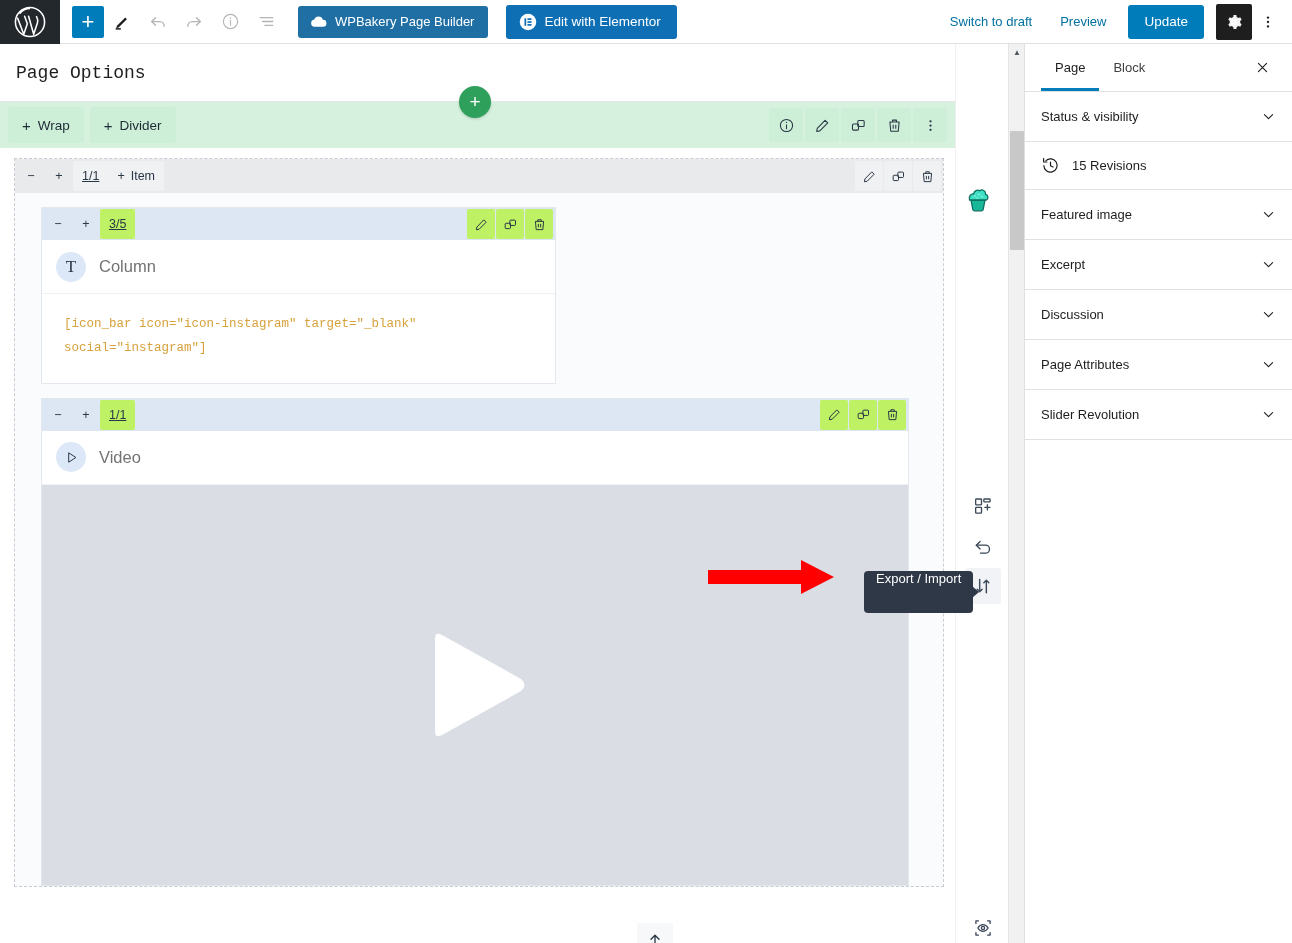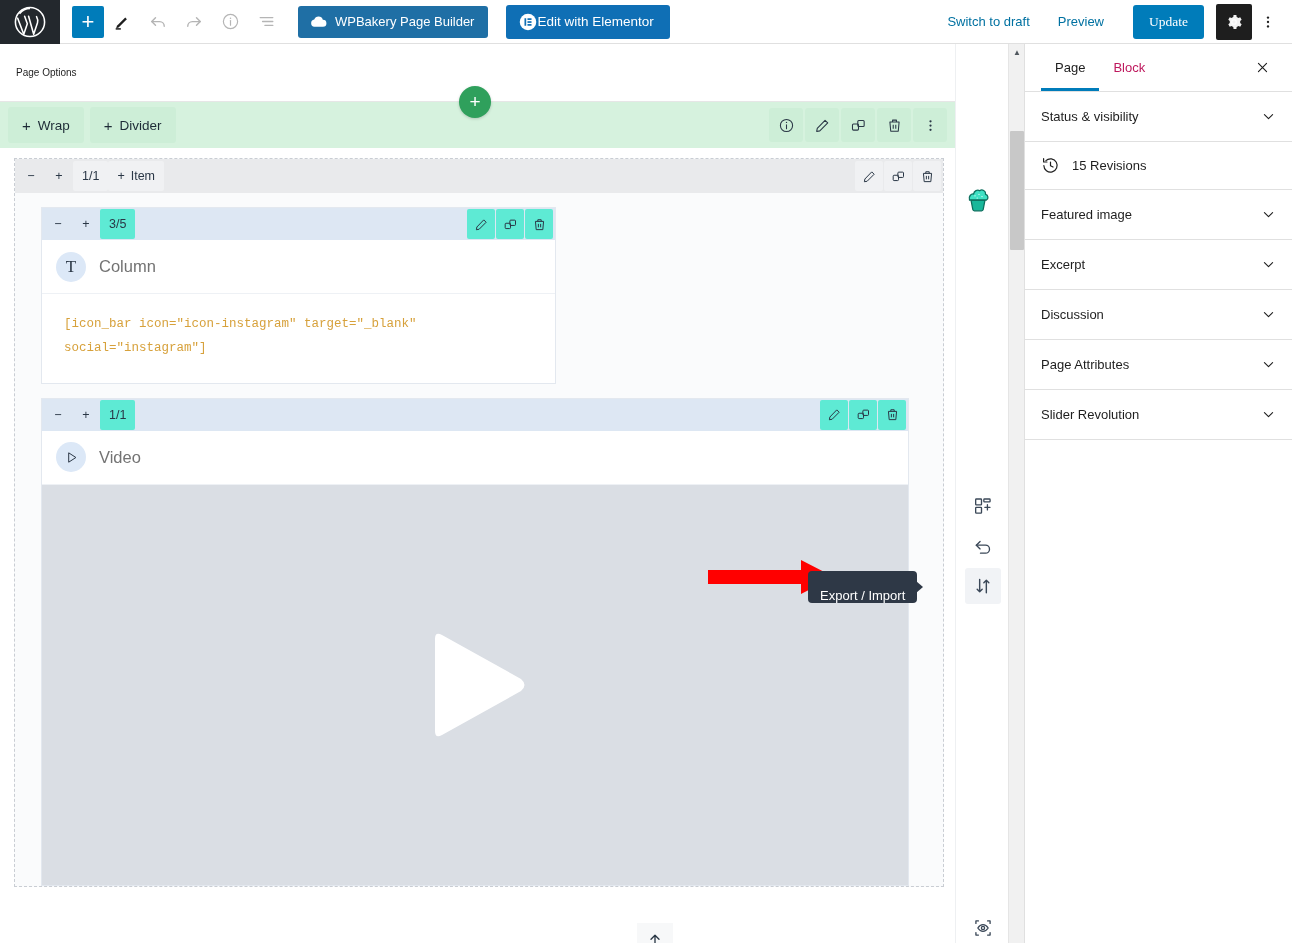--- a/index.html
+++ b/index.html
@@ -36,54 +36,54 @@
     font-size: 22px; line-height: 1; font-weight: 300;
   }
   .tb-icon-disabled { color: #b5b5b5; }
   .btn-wpbakery {
     height: 32px; background: #1f6fa5; color: #fff; border-radius: 3px;
     display: flex; align-items: center; gap: 8px; padding: 0 14px 0 12px;
     margin-left: 14px; font-size: 13px; cursor: pointer; white-space: nowrap;
   }
   .btn-elementor {
     height: 34px; background: #0f6fb5; color: #fff; border-radius: 3px;
-    display: flex; align-items: center; gap: 0; padding: 0 16px 0 13px;
+    display: flex; align-items: center; gap: 7px; padding: 0 16px 0 13px;
     margin-left: 18px; font-size: 13.5px; cursor: pointer; white-space: nowrap;
   }
   .topbar-right {
     margin-left: auto; display: flex; align-items: center; gap: 0; padding-right: 8px;
   }
   .link-btn {
     color: #0071a1; font-size: 13px; padding: 0 14px; cursor: pointer; white-space: nowrap;
   }
   .btn-update {
     background: #007cba; color: #fff; height: 34px; border-radius: 3px;
     display: flex; align-items: center; padding: 0 16px; font-size: 13.5px;
-    cursor: pointer; margin-left: 15px; font-family: Liberation Serif, serif;
+    cursor: pointer; margin-left: 8px;
   }
   .btn-gear {
     width: 36px; height: 36px; background: #1e1e1e; color: #fff; border-radius: 2px;
     display: flex; align-items: center; justify-content: center; margin-left: 12px; cursor: pointer;
   }
   .btn-kebab {
     width: 32px; height: 36px; display: flex; align-items: center; justify-content: center;
     cursor: pointer; color: #1e1e1e;
   }
 
   
   .canvas {
     position: absolute; top: 44px; left: 0; width: 1008px; height: 899px;
     background: #ffffff; overflow: hidden;
   }
   .page-options-bar {
     height: 58px; border-bottom: 1px solid #e6e6e6;
     display: flex; align-items: center; padding: 0 16px;
     background: #fff; position: relative;
   }
-  .page-options-title { font-size: 10px; color: #1e1e1e; }
+  .page-options-title { font-size: 18px; color: #1e1e1e; font-family: Liberation Mono, monospace; }
   .collapse-caret {
     margin-left: auto; color: #8b8b8b; font-size: 10px; cursor: pointer;
   }
 
   
   .green-bar {
     position: relative; height: 46px; background: #d6f2de;
     display: flex; align-items: center; padding: 0 8px;
     width: 955px;
   }
@@ -116,36 +116,36 @@
     width: 930px;
   }
   .row-ctl {
     height: 34px; background: #e9eaec; display: flex; align-items: center; padding: 0 2px;
   }
   .ctl-btn {
     min-width: 28px; height: 30px; padding: 0 9px; display: flex; align-items: center;
     justify-content: center; font-size: 12.5px; color: #2a3746; cursor: pointer;
     background: transparent; border-radius: 2px;
   }
-  .ctl-btn.chip { background: #f0f1f3; }
+  .ctl-btn.chip { background: #f0f1f3; text-decoration: underline; }
   .ctl-btn.item { gap: 6px; background: #f0f1f3; }
   .ctl-right { margin-left: auto; display: flex; gap: 1px; }
   .ctl-ico {
     width: 28px; height: 30px; display: flex; align-items: center; justify-content: center;
     color: #2a3746; cursor: pointer; background: #f0f1f3; border-radius: 2px;
   }
 
   .col-block {
     margin: 14px 12px 0 26px; background: #fff;
     border: 1px solid #e3e8ef; width: 515px;
   }
   .col-ctl {
     height: 32px; background: #dde7f3; display: flex; align-items: center; padding: 0 2px;
   }
-  .col-ctl .ctl-btn.chip, .col-ctl .ctl-ico { background: #5eead4; }
+  .col-ctl .ctl-btn.chip, .col-ctl .ctl-ico { background: #bef264; }
 
   .blk-head {
     height: 54px; display: flex; align-items: center; gap: 13px; padding: 0 14px;
     border-bottom: 1px solid #eef1f5;
   }
   .blk-avatar {
     width: 30px; height: 30px; border-radius: 50%; background: #dce8f7;
     display: flex; align-items: center; justify-content: center; color: #2a3746;
   }
   .blk-title { font-size: 16.5px; color: #737373; }
@@ -170,23 +170,23 @@
     background: #fff; border-left: 1px solid #eef0f2;
   }
   .vtool-btn {
     position: absolute; left: 9px; width: 36px; height: 36px;
     display: flex; align-items: center; justify-content: center;
     color: #3b4858; border-radius: 3px; cursor: pointer;
   }
   .vtool-btn.active { background: #f1f3f6; }
 
   .tooltip {
-    position: absolute; left: 808px; top: 571px; height: 32px;
+    position: absolute; left: 864px; top: 571px; height: 42px;
     background: #2e3846; color: #fff; font-size: 13px; border-radius: 4px;
-    display: flex; align-items: flex-end; padding: 0 12px; z-index: 20; white-space: nowrap;
+    display: flex; align-items: flex-start; padding: 0 12px; z-index: 20; white-space: nowrap;
   }
   .tooltip::after {
     content: ""; position: absolute; right: -6px; top: 50%; transform: translateY(-50%);
     border-left: 7px solid #2e3846; border-top: 6px solid transparent; border-bottom: 6px solid transparent;
   }
   .red-arrow { position: absolute; left: 706px; top: 556px; z-index: 19; }
 
   .up-arrow-btn {
     position: absolute; left: 637px; top: 923px; width: 36px; height: 34px;
     background: #f7f8f9; display: flex; align-items: center; justify-content: center;
@@ -210,21 +210,21 @@
   
   .sidebar {
     position: absolute; left: 1024px; top: 44px; width: 268px; height: 899px;
     background: #fff; border-left: 1px solid #e0e0e0;
   }
   .sb-tabs {
     height: 48px; display: flex; align-items: center; padding: 0 16px;
     border-bottom: 1px solid #e0e0e0; position: relative; justify-content: flex-end;
   }
   .sb-tab {
-    font-size: 13px; color: #be185d; padding: 0 14px; height: 47px;
+    font-size: 13px; color: #404040; padding: 0 14px; height: 47px;
     display: flex; align-items: center; cursor: pointer;
   }
   .sb-tab.active { color: #1e1e1e; box-shadow: inset 0 -3px 0 #007cba; font-weight: 400; }
   .sb-close {
     margin-left: auto; width: 28px; height: 28px; display: flex; align-items: center;
     justify-content: center; cursor: pointer; color: #1e1e1e; font-size: 16px;
   }
   .panel-row {
     height: 50px; display: flex; align-items: center; padding: 0 16px;
     border-bottom: 1px solid #e0e0e0; cursor: pointer; font-size: 13px; color: #1e1e1e;

